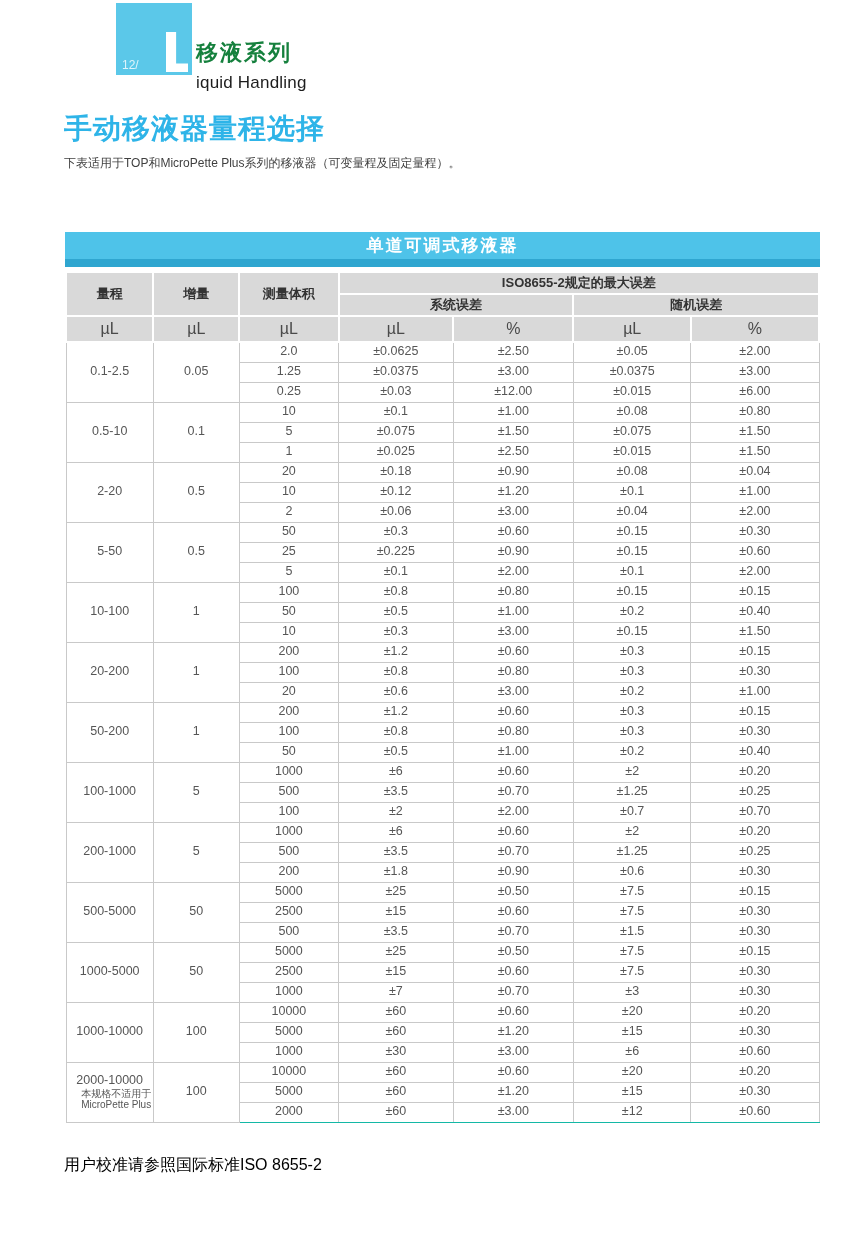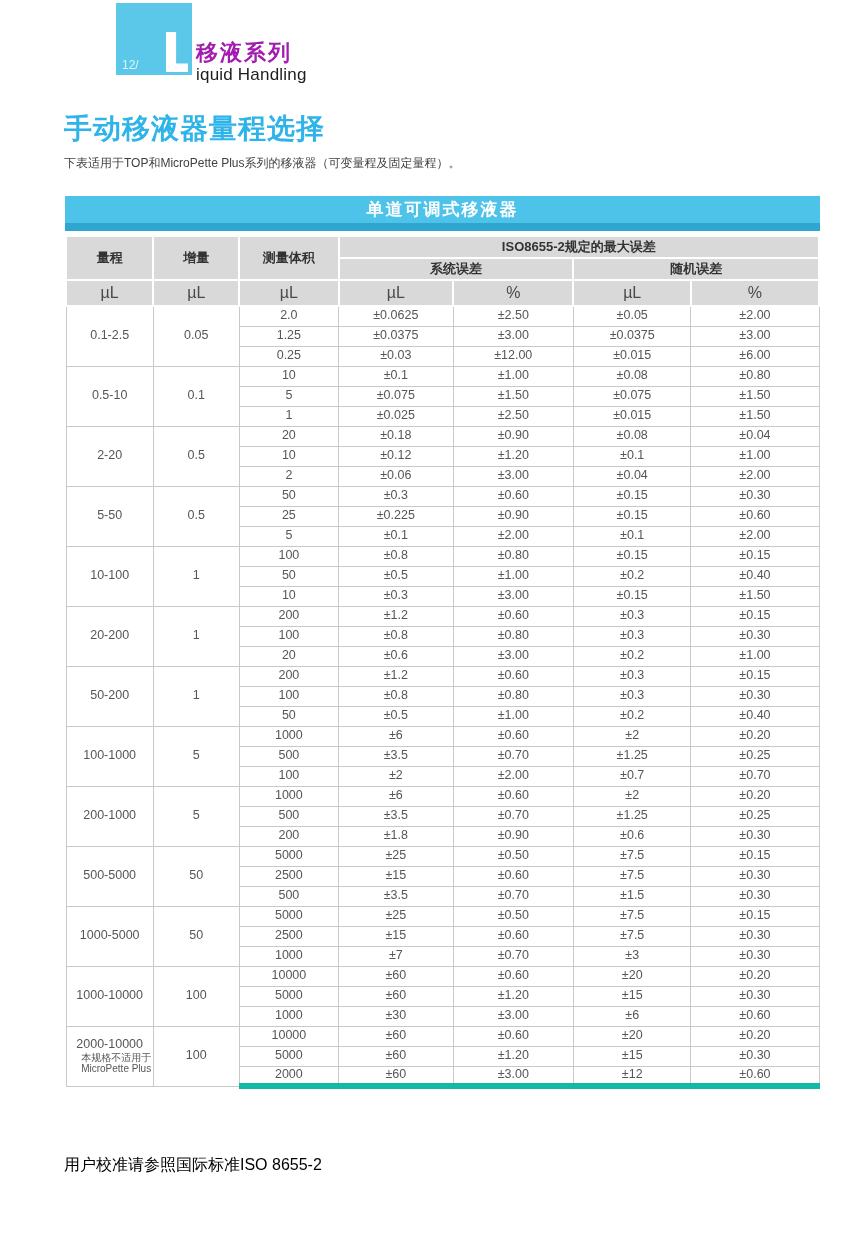--- a/index.html
+++ b/index.html
@@ -21,61 +21,61 @@
   }
   .logo-L {
     position:absolute; right:4px; bottom:3px; width:22px; height:40px;
     background:#ffffff;
     clip-path:polygon(0 0,46% 0,46% 79%,100% 79%,100% 100%,0 100%);
   }
   .brand {
     position:absolute; left:196px; top:41px; line-height:1.1;
   }
   .brand-cn {
-    font-size:22px; font-weight:700; color:#a21caf; letter-spacing:2px;
+    font-size:22px; font-weight:700; color:#15803d; letter-spacing:2px;
   }
   .brand-en {
-    font-size:17px; color:#1d1d1d; margin-top:1px; letter-spacing:0.2px;
+    font-size:17px; color:#1d1d1d; margin-top:9px; letter-spacing:0.2px;
   }
 
   
   .doc-title {
     position:absolute; left:64px; top:110px;
     font-size:28px; font-weight:700; color:#2eb4e8; letter-spacing:1px;
   }
   .doc-subtitle {
     position:absolute; left:64px; top:155px;
     font-size:12px; color:#3f3f3f;
   }
 
   
   .table-wrap { position:absolute; left:65px; top:196px; width:755px; }
   .tbar {
     height:27px; line-height:27px; background:#4ec3e9;
     color:#ffffff; font-size:17px; font-weight:700;
-    text-align:center; letter-spacing:2px;
+    text-align:center; letter-spacing:2px;margin-top:36px;
   }
   .tbar-strip { height:8px; background:#2fa6d0; margin-bottom:4px; }
 
   table { width:100%; border-collapse:collapse; table-layout:fixed; }
   thead th {
     background:#d9d9d9; border:2px solid #ffffff;
     font-size:13px; font-weight:700; color:#333;
     text-align:center; padding:0; height:22px;
   }
   thead th.unit {
     font-weight:400; color:#4a4a4a; font-size:16px; height:26px;
   }
   tbody td {
     border:1px solid #c9c9c9; height:20px; padding:0;
     text-align:center; vertical-align:middle;
     font-size:12.5px; color:#565656; line-height:1.1;
   }
   tbody tr.group-start td { border-top:1px solid #979797; }
-  tbody tr:last-child td { border-bottom:6px solid #14b8a6; }
+  tbody tr:last-child td { border-bottom:1px solid #14b8a6; }
   td .range-note { font-size:10px; line-height:11px; color:#565656;margin-left:13px; }
 
   
   .doc-footer {
     position:absolute; left:64px; top:1155px;
     font-size:16px; color:#000000;
   }
 </style>
 </head>
 <body>

